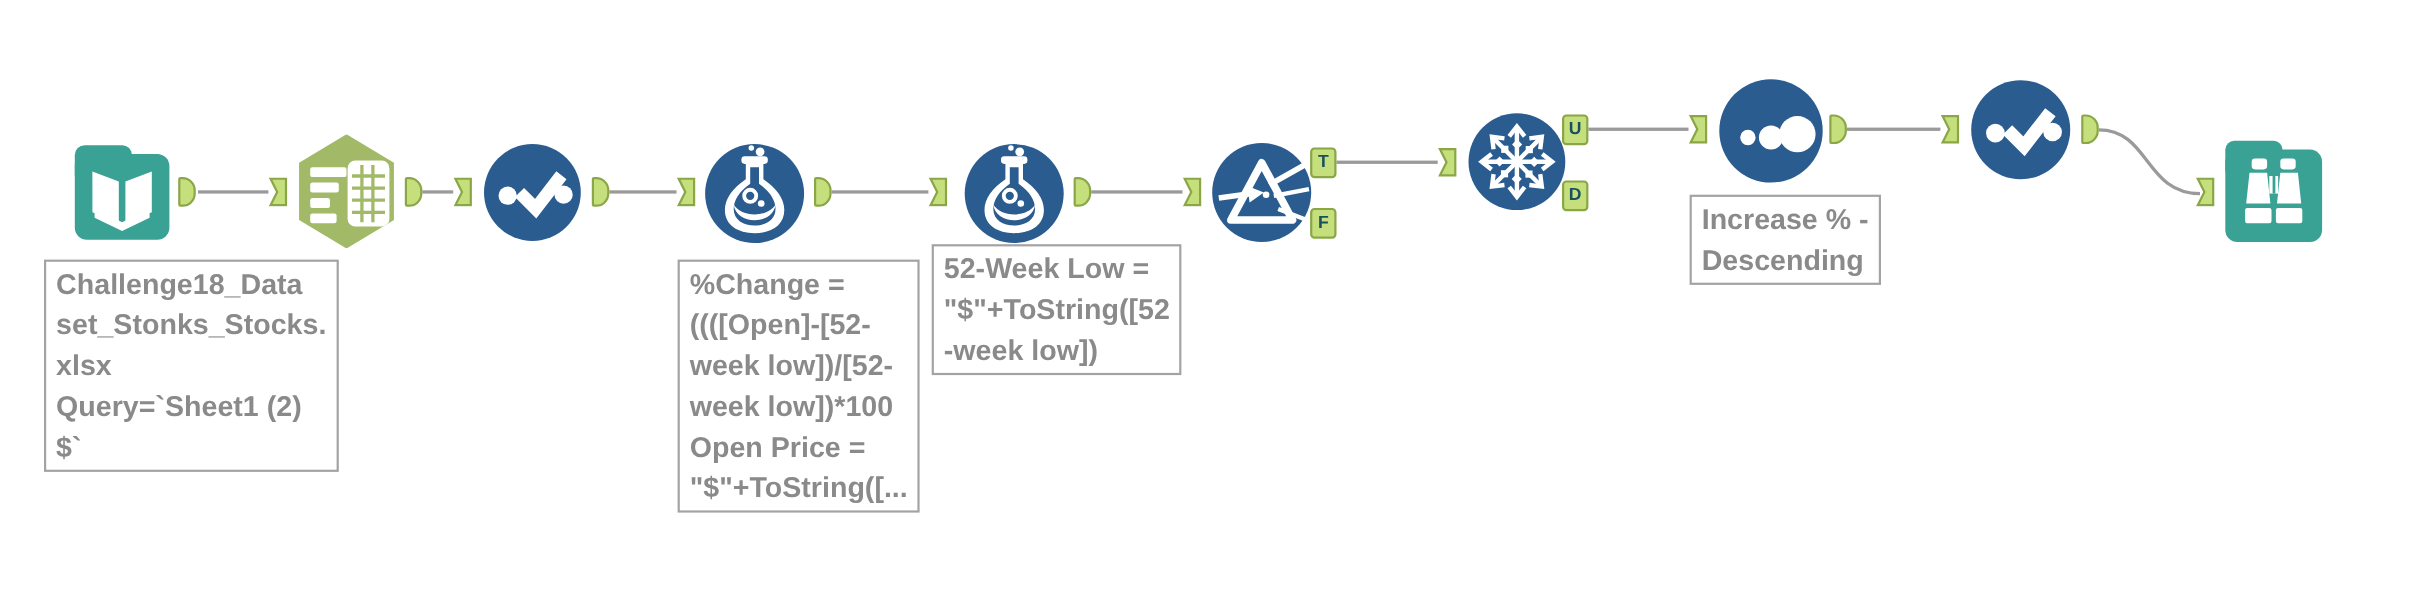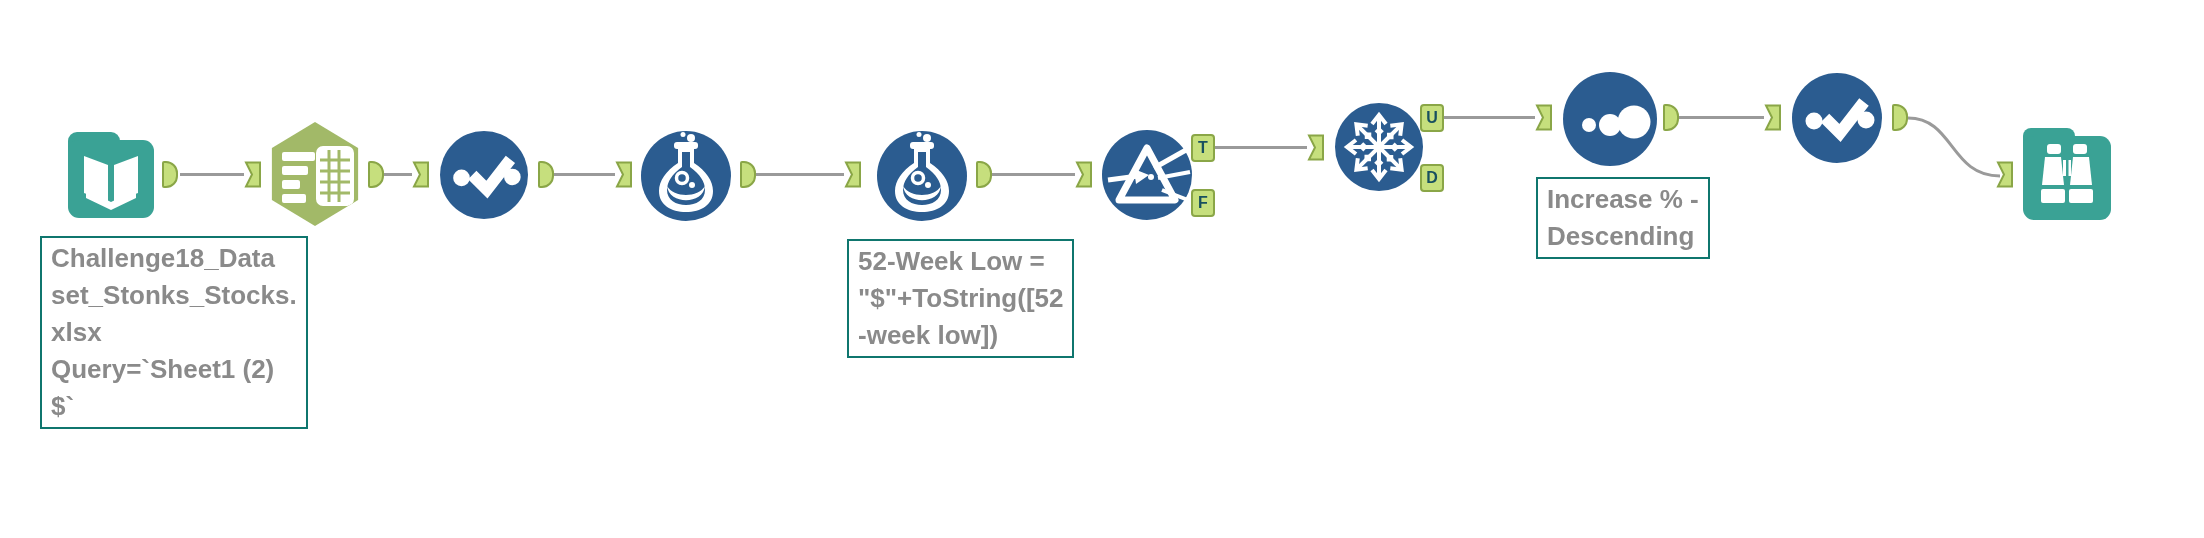--- a/index.html
+++ b/index.html
@@ -19,21 +19,21 @@
     position:absolute; width:16px; height:27px; box-sizing:border-box;
     background:#c6df7d; border:2px solid #8aa647; border-radius:2px 12px 12px 2px;
   }
   .anchor-letter {
     position:absolute; width:24px; height:28px; box-sizing:border-box;
     background:#c6df7d; border:2px solid #8aa647; border-radius:4px;
     display:flex; align-items:center; justify-content:center;
     font-weight:bold; font-size:16px; color:#18505f;
   }
   .ann {
-    position:absolute; border:2px solid #0f766e; background:#ffffff;
+    position:absolute; border:2px solid #a3a3a3; background:#ffffff;
     color:#8a8a8a; font-weight:bold; font-size:26px; line-height:37px;
     padding:2px 9px; white-space:pre;
   }
   svg { display:block; }
 </style>
 </head>
 <body>
 
 <div id="canvas">
 
@@ -245,19 +245,25 @@
   <div class="anchor-out" style="left:1892px;top:104px"></div>
   <svg class="anchor" style="left:1996px;top:161px" width="18" height="27">
       <path d="M2,1.5 L16,1.5 L16,25.5 L2,25.5 L8,13.5 Z" fill="#c6df7d" stroke="#8aa647" stroke-width="2"></path>
     </svg>
 
   <div class="ann" style="left:40px;top:236px">Challenge18_Data
 set_Stonks_Stocks.
 xlsx
 Query=`Sheet1 (2)
 $`</div>
-  <div class="ann" style="left:847px;top:239px">52-Week Low =
+  <div class="ann" style="left:616px;top:236px">%Change =
+((([Open]-[52-
+week low])/[52-
+week low])*100
+Open Price =
+"$"+ToString([...</div>
+  <div class="ann" style="left:847px;top:222px">52-Week Low =
 "$"+ToString([52
 -week low])</div>
   <div class="ann" style="left:1536px;top:177px">Increase % -
 Descending</div>
 
 </div>
 
 </body></html>

